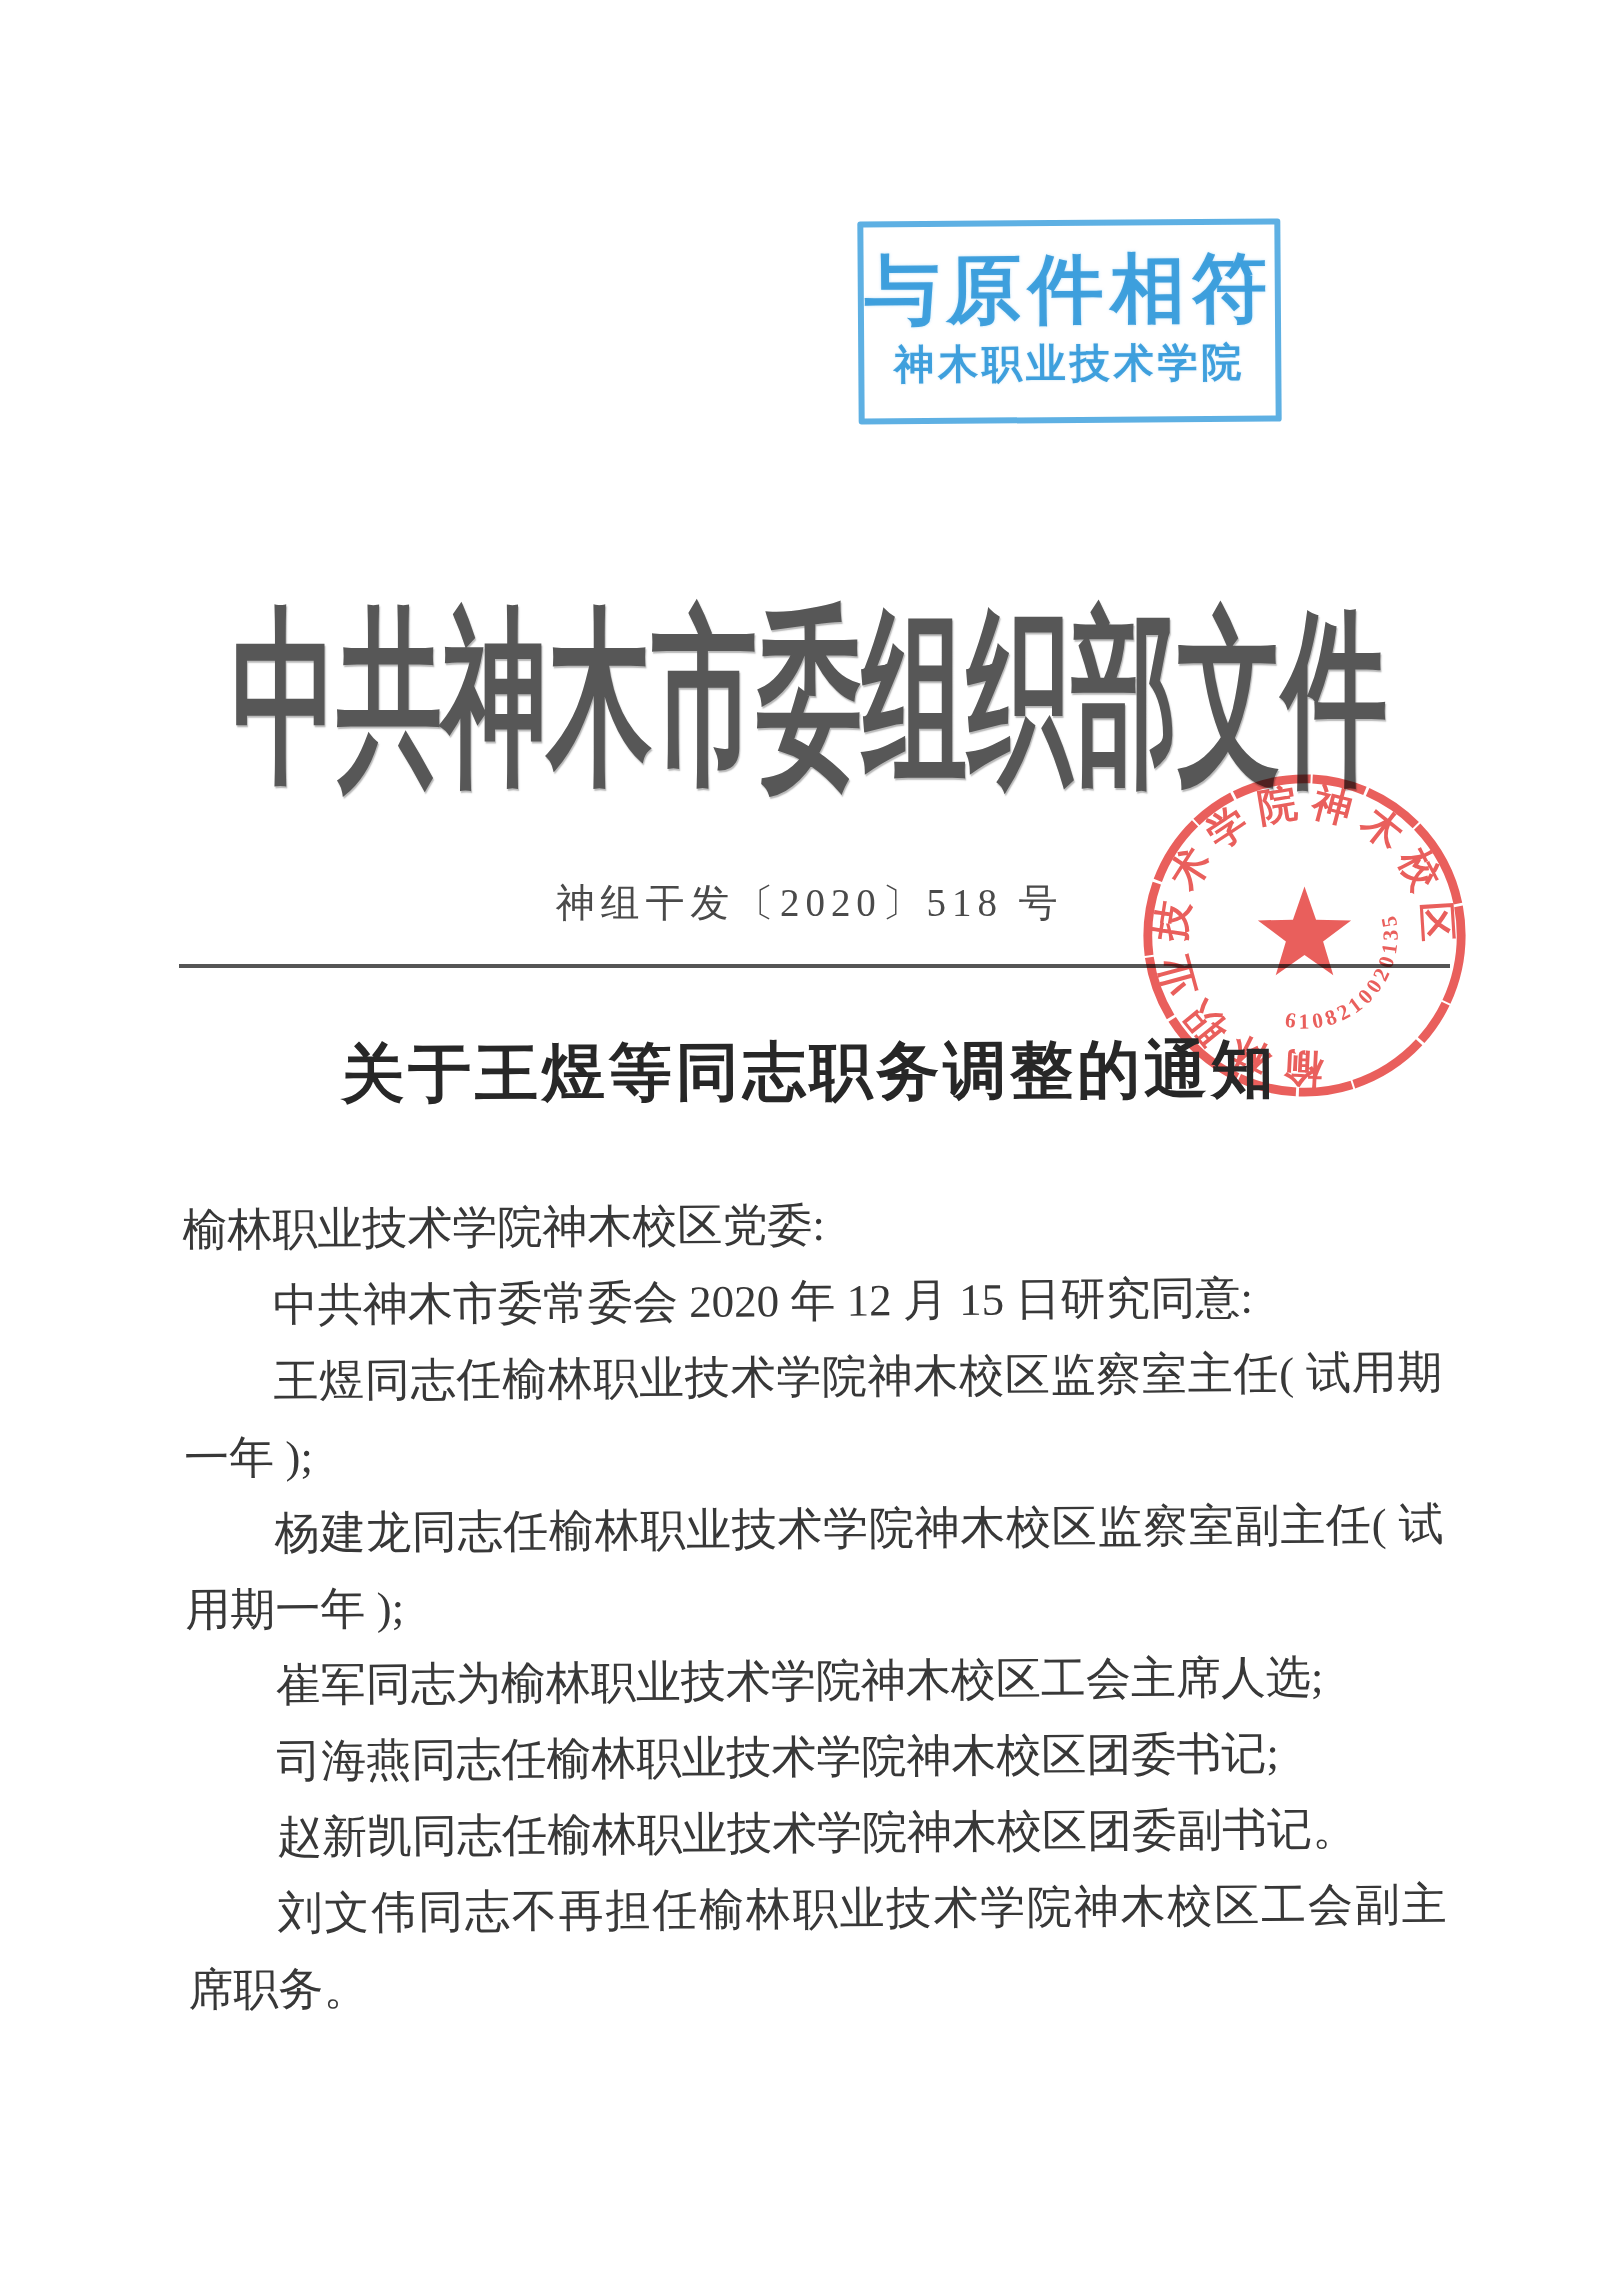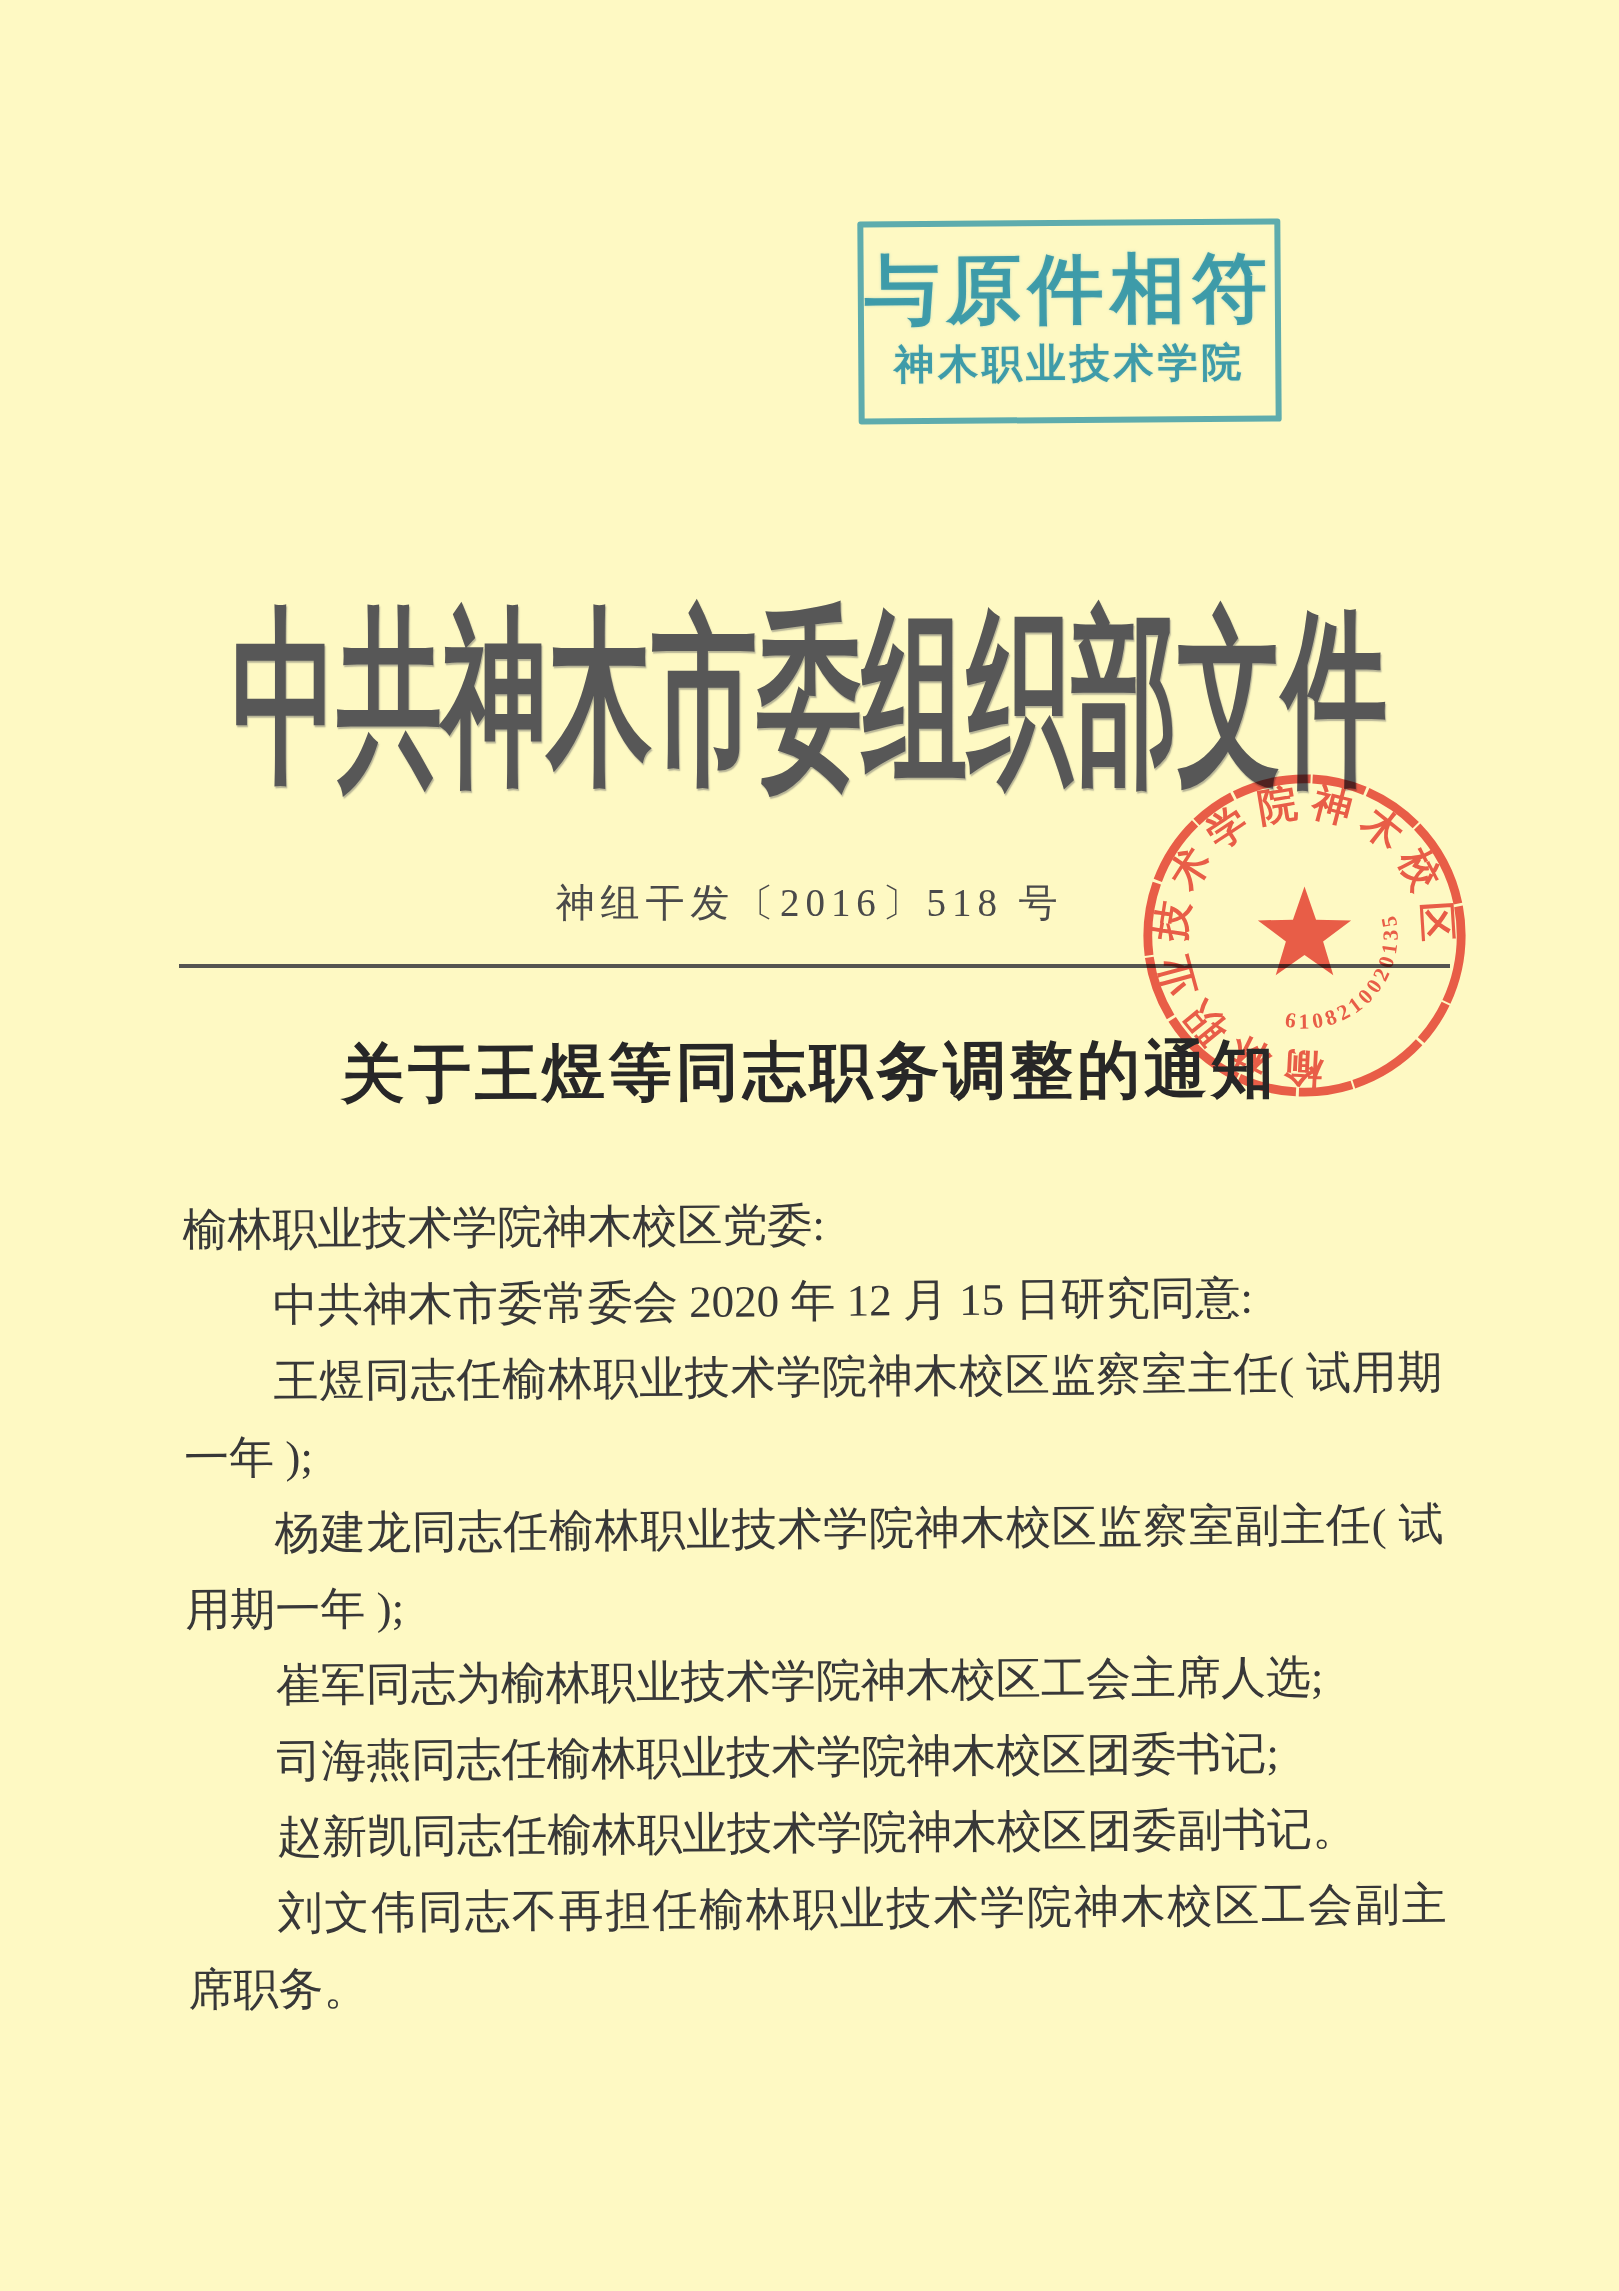--- a/index.html
+++ b/index.html
@@ -1,18 +1,18 @@
 <!DOCTYPE html>
 <html><head>
 <meta charset="utf-8">
 <style>
   html,body { margin:0; padding:0; background:#888; }
   .page {
     position:relative; width:1619px; height:2292px;
-    background:#fef9c3; overflow:hidden;
+    background:#ffffff; overflow:hidden;
     font-family:"Liberation Serif","DejaVu Serif",serif;
   }
 
   
   .vstamp {
     position:absolute; left:858px; top:220px; width:423px; height:203px;
     box-sizing:border-box; border:6.9px solid rgba(49,154,219,0.78); border-radius:2.9px;
     display:flex; flex-direction:column; align-items:center; justify-content:center;
     color:rgba(44,150,217,0.88); mix-blend-mode:multiply;
     transform:rotate(-0.4deg);
@@ -78,21 +78,21 @@
 
 <div class="page">
 
   <div class="vstamp">
     <div class="vstamp-title">与原件相符</div>
     <div class="vstamp-sub">神木职业技术学院</div>
   </div>
 
   <div class="letterhead">中共神木市委组织部文件</div>
 
-  <div class="docnum">神组干发〔2016〕518 号</div>
+  <div class="docnum">神组干发〔2020〕518 号</div>
 
   <div class="divider"></div>
 
   <svg class="seal" viewBox="0 0 340 340">
     <defs>
       <path id="ringPath" d="M 191.2,290.1 A 122,122 0 1 1 290.1,191.2" fill="none"></path>
       <path id="serialPath" d="M 145.4,261.8 A 95,95 0 0 0 259.3,137.5" fill="none"></path>
     </defs>
     <circle cx="170" cy="170" r="160" fill="none" stroke="#e8514e" stroke-width="9" stroke-dasharray="70 2 45 3 80 2 55 3 60 2 90 3 65 2 75 3"></circle>
     <polygon points="170,120 181.8,153.8 217.6,154.6 189,176.2 199.4,210.5 170,190 140.6,210.5 151,176.2 122.4,154.6 158.2,153.8" fill="#e8514e"></polygon>

